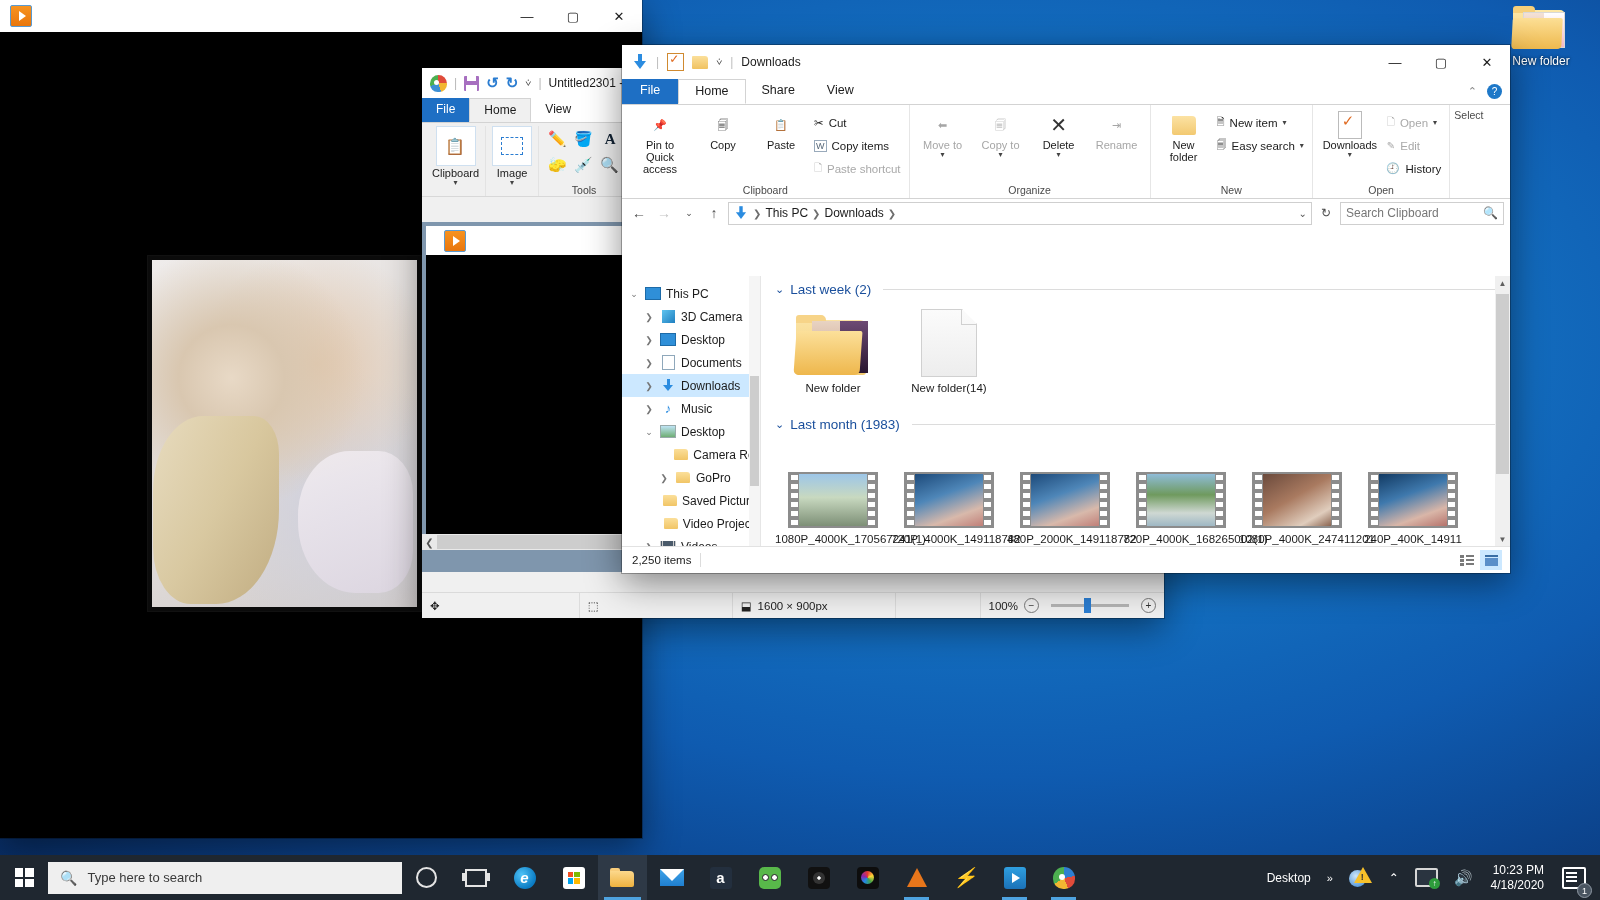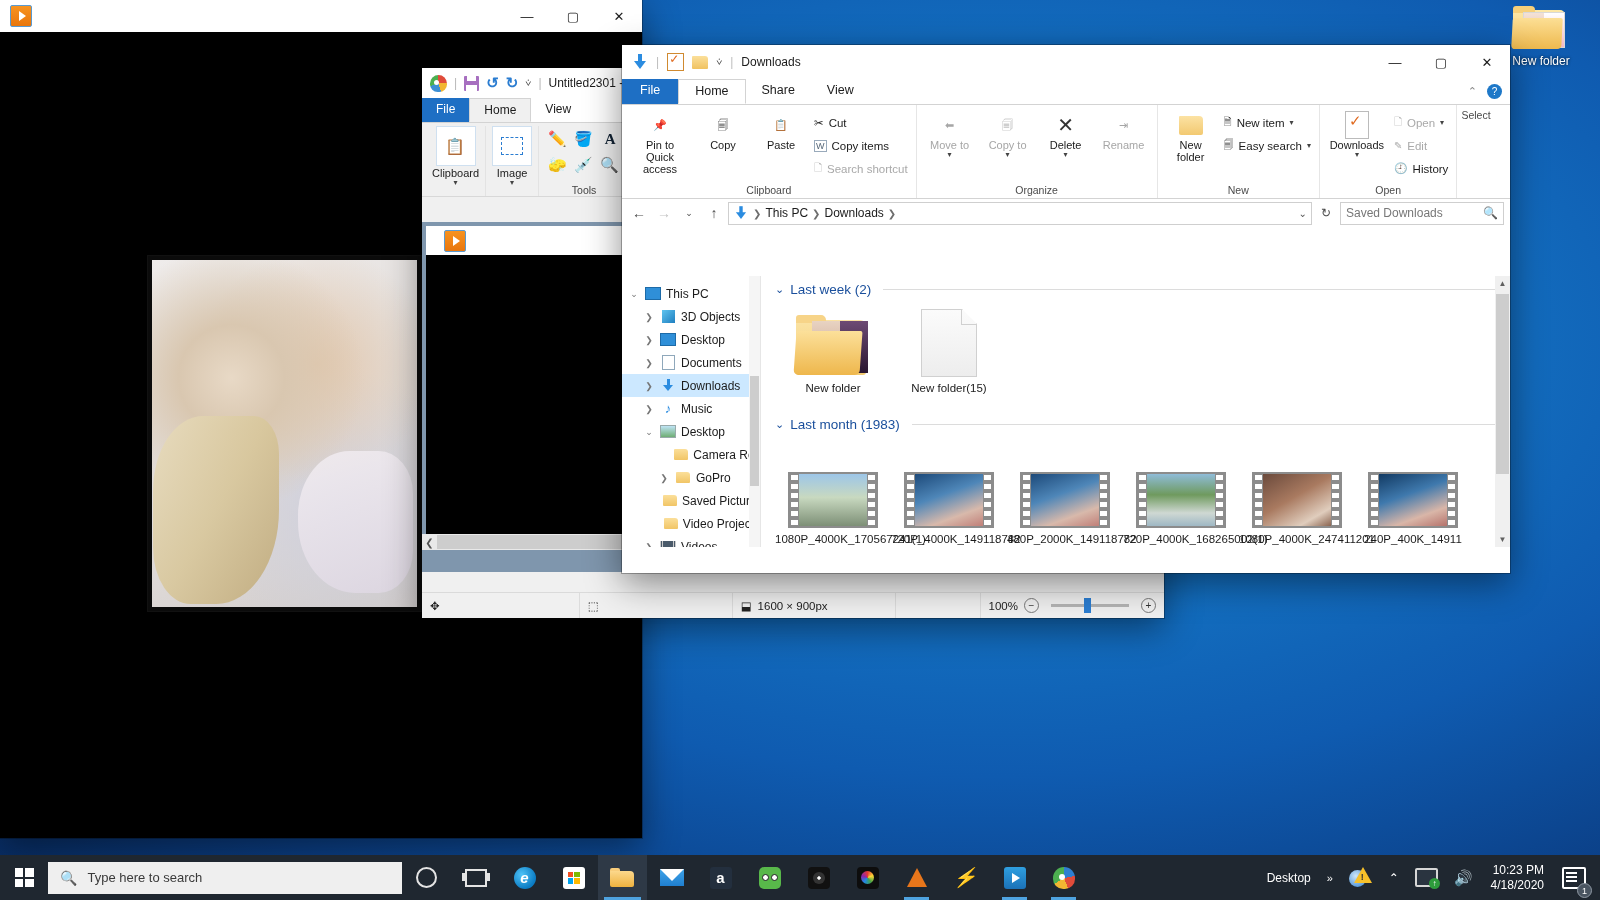--- a/index.html
+++ b/index.html
@@ -403,21 +403,21 @@
           <div class="smallbtn">
             <span>✂</span>
             <span>Cut</span>
           </div>
           <div class="smallbtn">
             <span style="font-size:9px;border:1px solid #9ab;padding:0 1px;color:#567;">W</span>
             <span>Copy items</span>
           </div>
           <div class="smallbtn dis">
             <span style="font-size:10px;">🗋</span>
-            <span>Search shortcut</span>
+            <span>Paste shortcut</span>
           </div>
         </div>
       </div>
       <div class="gname">Clipboard</div>
     </div>
 
     <div class="rg">
       <div class="rg-row">
         <div class="bigbtn dis">
           <span class="gi">⬅</span>
@@ -510,41 +510,41 @@
       <span class="ex-dl" style="transform:scale(.85);"></span>
       <span class="crumb-sep">❯</span>
       <span>This PC</span>
       <span class="crumb-sep">❯</span>
       <span>Downloads</span>
       <span class="crumb-sep">❯</span>
       <span style="margin-left:auto;color:#555;font-size:10px;">⌄</span>
     </div>
     <span class="navbtn" style="font-size:12px;">↻</span>
     <div class="searchbox">
-      <span>Saved Downloads</span>
+      <span>Search Clipboard</span>
       <span style="margin-left:auto;color:#2b7dd1;">🔍</span>
     </div>
   </div>
 
   <div class="ex-body">
     <div class="tree" style="position:relative;">
       <div id="tree-host">
           <div class="tnode" style="padding-left: 6px;">
             <span class="chev">⌄</span>
             <span class="tico">
               <span style="display:inline-block;width:14px;height:11px;background:#2f8fd8;border:1px solid #1d6ba8;"></span>
             </span>
             <span>This PC</span>
           </div>
           <div class="tnode" style="padding-left: 21px;">
             <span class="chev">❯</span>
             <span class="tico">
               <span style="display:inline-block;width:13px;height:13px;background:linear-gradient(135deg,#5fc4ef,#1f7fc0);"></span>
             </span>
-            <span>3D Objects</span>
+            <span>3D Camera</span>
           </div>
           <div class="tnode" style="padding-left: 21px;">
             <span class="chev">❯</span>
             <span class="tico">
               <span style="display:inline-block;width:14px;height:11px;background:#2f8fd8;border:1px solid #1d6ba8;"></span>
             </span>
             <span>Desktop</span>
           </div>
           <div class="tnode" style="padding-left: 21px;">
             <span class="chev">❯</span>
@@ -637,21 +637,21 @@
               </div>
               <div class="f"></div>
             </div>
           </div>
           <div>New folder</div>
         </div>
         <div class="tile">
           <div class="thumbbox">
               <div class="docicon"></div>
             </div>
-          <div>New folder(15)</div>
+          <div>New folder(14)</div>
         </div>
       </div>
 
       <div class="grouphdr" style="padding-top:18px;">
         <span style="font-size:11px;">⌄</span>
         <span>Last month (1983)</span>
         <span class="line"></span>
       </div>
       <div class="tiles" id="video-host" style="padding-top:22px;">
           <div class="tile">
@@ -801,20 +801,40 @@
         </div>
 
       <div class="vscroll">
         <div class="up">▲</div>
         <div class="bar"></div>
         <div class="dn" style="position:absolute;bottom:0;left:0;right:0;">▼</div>
       </div>
     </div>
   </div>
 
+  <div class="ex-status">
+    <span>2,250 items</span>
+    <span class="sep"></span>
+    <div class="viewtoggles">
+      <div class="vtog">
+        <span style="display:inline-block;width:14px;height:11px;background:
+          linear-gradient(#7a7a7a,#7a7a7a) 0 0/4px 3px no-repeat,
+          linear-gradient(#7a7a7a,#7a7a7a) 6px 0/8px 2px no-repeat,
+          linear-gradient(#7a7a7a,#7a7a7a) 0 4px/4px 3px no-repeat,
+          linear-gradient(#7a7a7a,#7a7a7a) 6px 4px/8px 2px no-repeat,
+          linear-gradient(#7a7a7a,#7a7a7a) 0 8px/4px 3px no-repeat,
+          linear-gradient(#7a7a7a,#7a7a7a) 6px 8px/8px 2px no-repeat;"></span>
+      </div>
+      <div class="vtog on">
+        <span style="display:inline-block;width:13px;height:11px;background:
+          linear-gradient(#3a6ea5,#3a6ea5) 0 0/13px 2px no-repeat,
+          linear-gradient(#5b8fc9,#5b8fc9) 0 3px/13px 8px no-repeat;"></span>
+      </div>
+    </div>
+  </div>
 </div>
 
 <div id="taskbar">
   <div class="startbtn">
     <span class="winlogo">
         <i></i>
         <i></i>
         <i></i>
         <i></i>
       </span>

